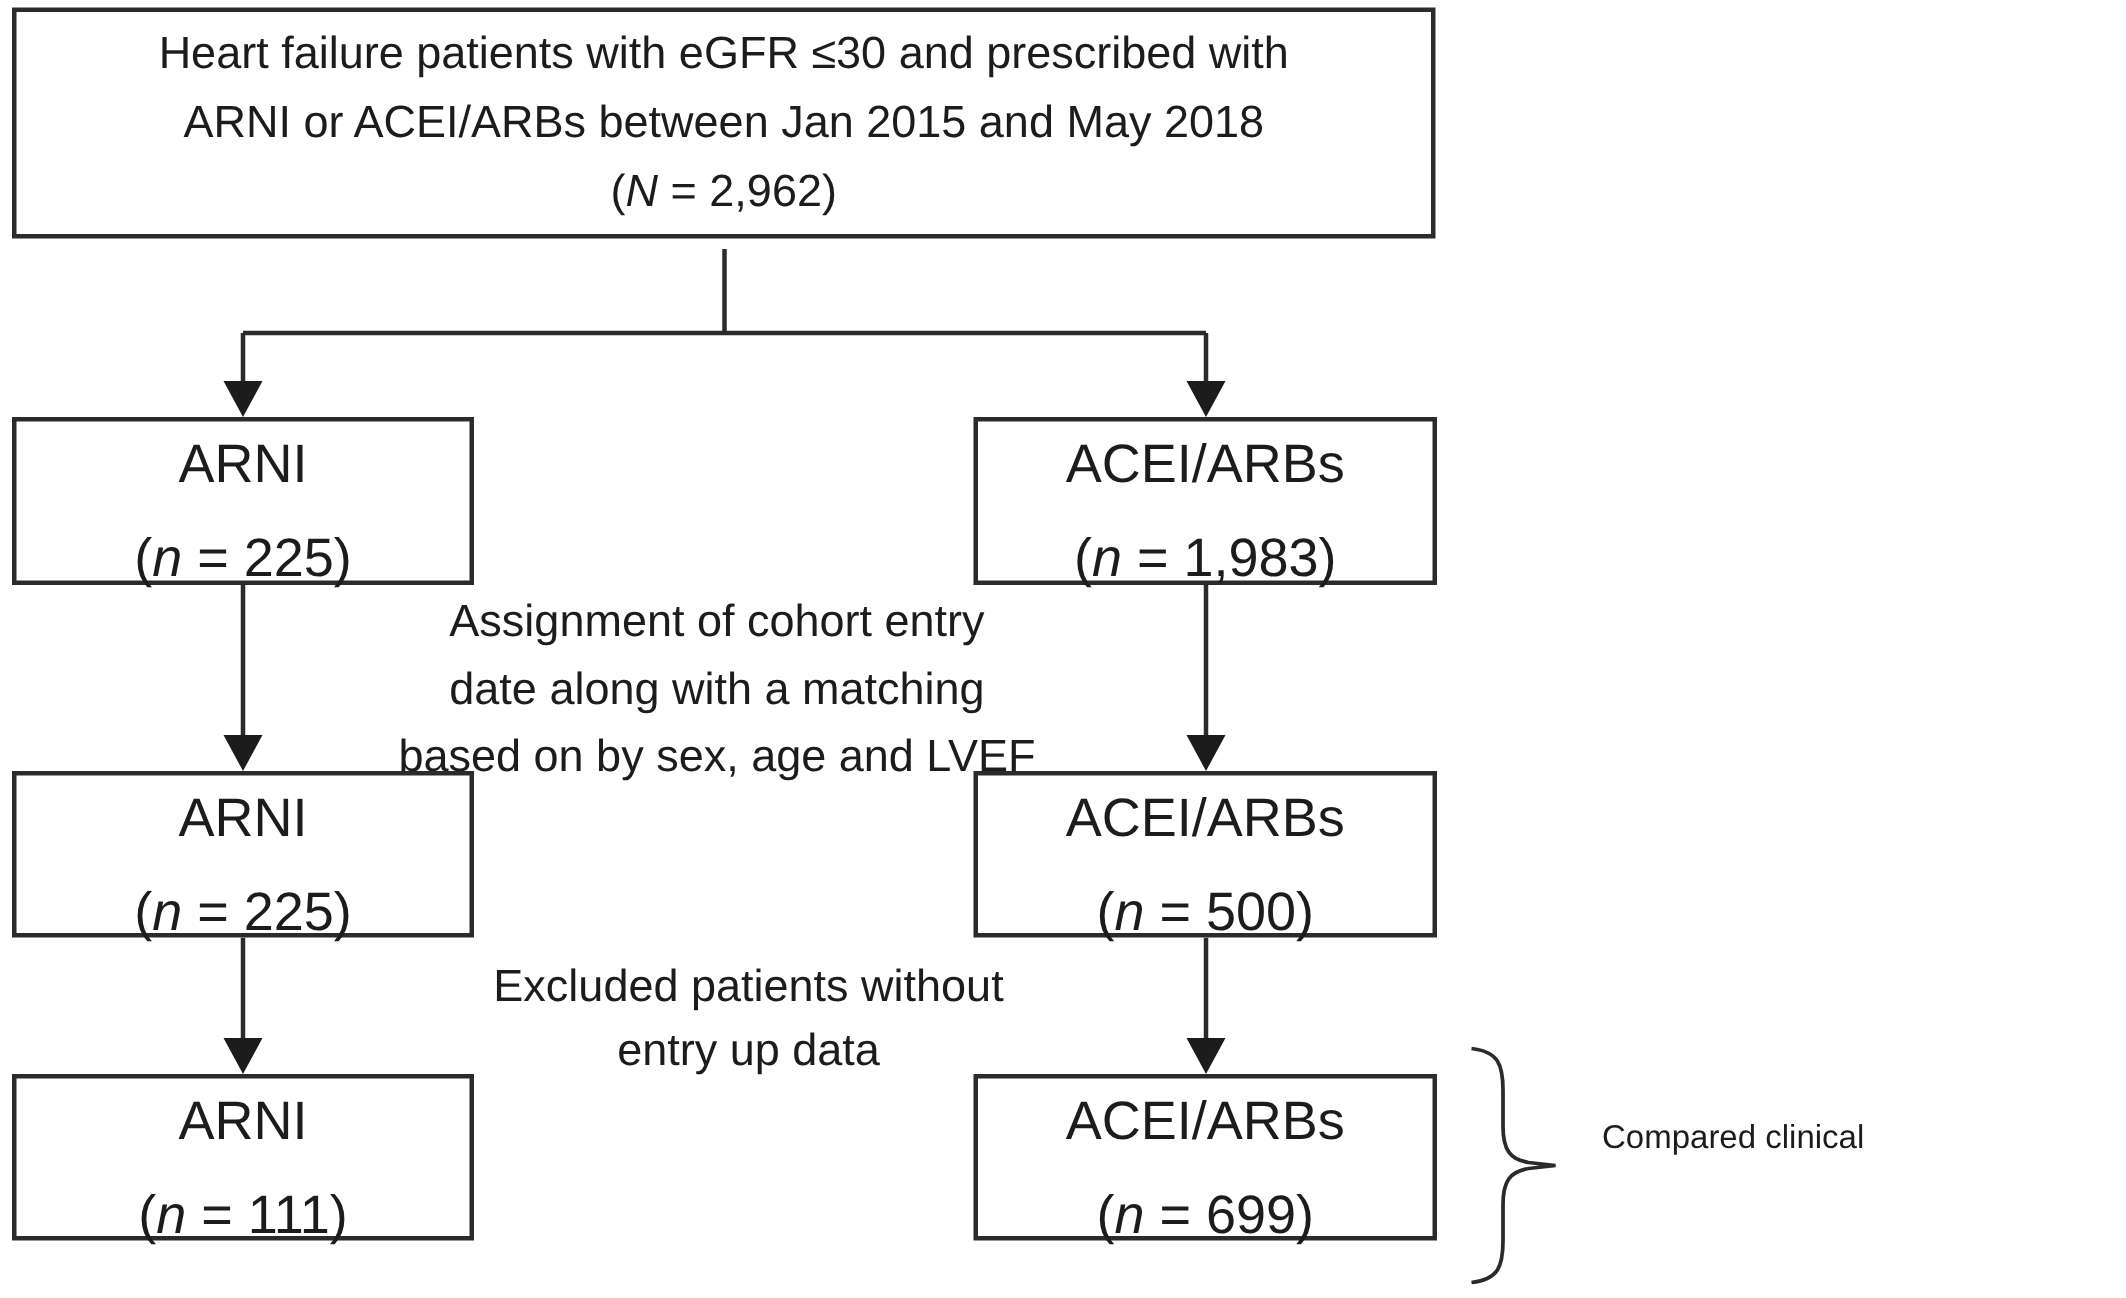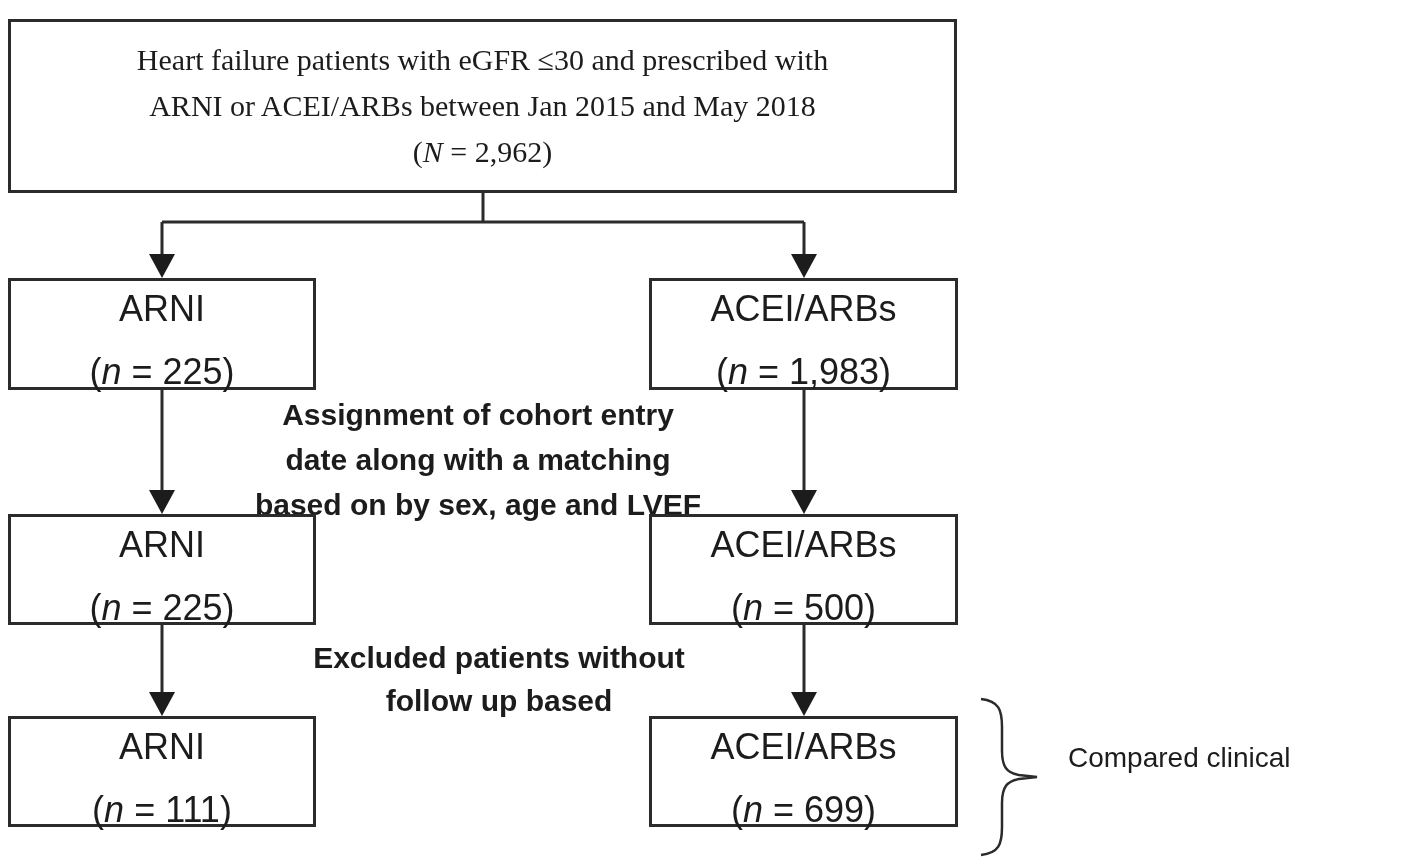--- a/index.html
+++ b/index.html
@@ -18,42 +18,41 @@
     border: 3px solid #2b2b2b;
     background: #ffffff;
     display: flex;
     flex-direction: column;
     align-items: center;
     justify-content: center;
     text-align: center;
   }
   .node .big { font-size: 36px; line-height: 50px; white-space: nowrap; margin-top: 13px; }
   .node .med { font-size: 30px; line-height: 46px; white-space: nowrap; }
-  #box-source       { left: 8px;   top: 19px;   width: 949px; height: 174px; font-family: Liberation Serif, serif; }
+  #box-source       { left: 8px;   top: 5px;   width: 949px; height: 154px; }
   #box-arni-initial { left: 8px;   top: 278px; width: 308px; height: 112px; }
   #box-acei-initial { left: 649px; top: 278px; width: 309px; height: 112px; }
   #box-arni-matched { left: 8px;   top: 514px; width: 308px; height: 111px; }
   #box-acei-matched { left: 649px; top: 514px; width: 309px; height: 111px; }
   #box-arni-final   { left: 8px;   top: 716px; width: 308px; height: 111px; }
   #box-acei-final   { left: 649px; top: 716px; width: 309px; height: 111px; }
   .note {
     position: absolute;
     font-size: 30px;
     text-align: center;
     transform: translateX(-50%);
     color: #1c1c1c;
-    font-weight: bold;
   }
   .note div { white-space: nowrap; }
   #note-matching  { left: 478px; top: 392px; line-height: 45px; }
   #note-exclusion { left: 478px; top: 636px; line-height: 43px; margin-left: 21px; }
   #label-outcome {
     position: absolute;
     left: 1068px; top: 735px;
-    font-size: 28px; line-height: 46px;
+    font-size: 22px; line-height: 46px;
     text-align: right; color: #1c1c1c;
   }
   #label-outcome div { white-space: nowrap; }
   svg.layer { position: absolute; left: 0; top: 0; width: 1417px; height: 865px; }
   i { font-style: italic; }
 </style>
 </head>
 <body>
 
 <div id="stage">
@@ -104,21 +103,21 @@
     <div class="big">ARNI</div>
     <div class="big"><span>(</span><i>n</i><span> = 225)</span></div>
   </div>
   <div class="node" id="box-acei-matched">
     <div class="big">ACEI/ARBs</div>
     <div class="big"><span>(</span><i>n</i><span> = 500)</span></div>
   </div>
 
   <div class="note" id="note-exclusion">
     <div>Excluded patients without</div>
-    <div>follow up based</div>
+    <div>entry up data</div>
   </div>
 
   <div class="node" id="box-arni-final">
     <div class="big">ARNI</div>
     <div class="big"><span>(</span><i>n</i><span> = 111)</span></div>
   </div>
   <div class="node" id="box-acei-final">
     <div class="big">ACEI/ARBs</div>
     <div class="big"><span>(</span><i>n</i><span> = 699)</span></div>
   </div>

